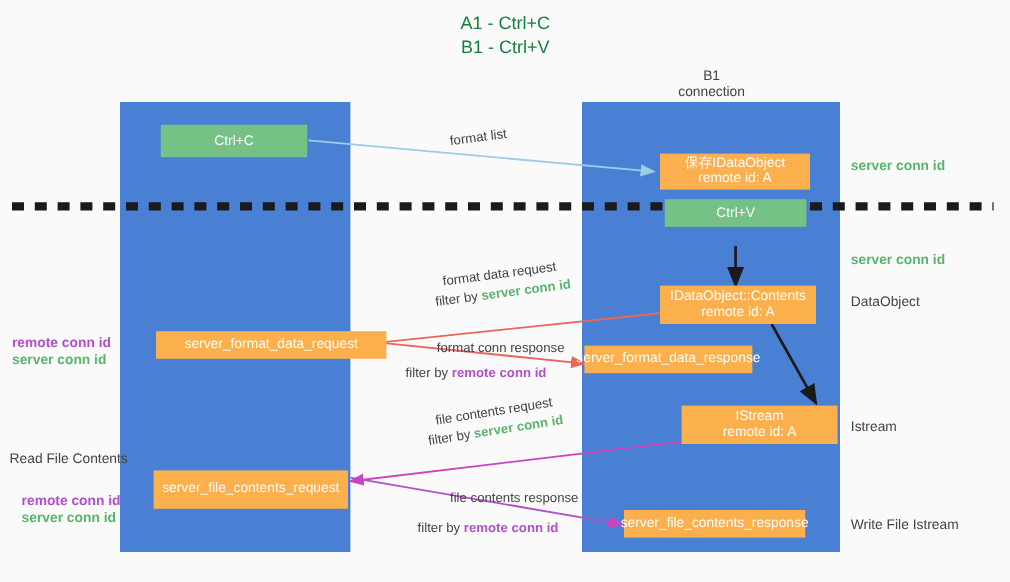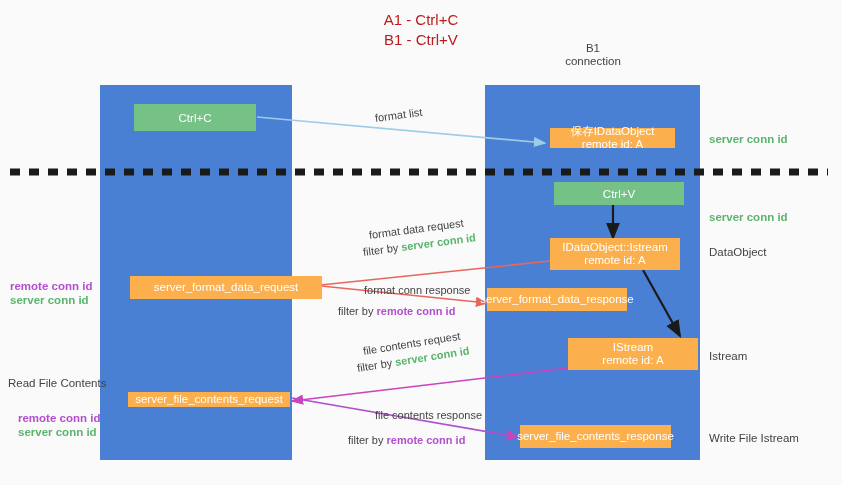--- a/index.html
+++ b/index.html
@@ -20,33 +20,33 @@
   .green{background:#76c286;font-size:11.5px;}
   .orange{background:#fbb04d;font-size:11.5px;line-height:13.5px;}
   .ann{position:absolute;font-size:11.5px;line-height:14px;white-space:nowrap;}
   .green-t{color:#5ab46e;font-weight:bold;}
   .purple-t{color:#b24fcd;font-weight:bold;}
   .plain{color:#434343;}
   .lbl{position:absolute;font-size:11px;color:#434343;white-space:nowrap;}
   .lbl.rot-up{transform:rotate(-7.5deg);transform-origin:left center;}
   .lbl.rot-up2{transform:rotate(-9deg);transform-origin:left center;}
   .title{position:absolute;left:0;right:0;top:10px;text-align:center;
-         font-size:15px;line-height:20px;color:#b91c1c;}
+         font-size:15px;line-height:20px;color:#15803d;}
 </style>
 </head>
 <body>
 
 <div id="stage">
 
   <div class="title">
     <span>A1 - Ctrl+C</span><br>
     <span>B1 - Ctrl+V</span>
   </div>
 
-  <div class="lane-title" style="left:538px;top:42px;width:110px;text-align:center;">
+  <div class="lane-title" style="left:538px;top:58px;width:110px;text-align:center;">
     <span>B1</span><br>
     <span>connection</span>
   </div>
 
   <div class="lane" style="left:100px;top:85px;width:192px;height:375px;"></div>
   <div class="lane" style="left:485px;top:85px;width:215px;height:375px;"></div>
 
   <svg class="layer">
     <defs>
       <marker id="ah-blue" markerWidth="9" markerHeight="9" refX="7" refY="3.2" orient="auto">
@@ -77,48 +77,48 @@
 
     <line x1="292" y1="398" x2="518" y2="437" stroke="#b24fcd" stroke-width="1.6" marker-end="url(#ah-mag)"></line>
 
     <line x1="10" y1="172" x2="828" y2="172" stroke="#1a1a1a" stroke-width="7" stroke-dasharray="10 9" stroke-linecap="butt"></line>
   </svg>
 
   <div class="box green" style="left:134px;top:104px;width:122px;height:27px;">
     <span>Ctrl+C</span>
   </div>
 
-  <div class="box orange" style="left:550px;top:128px;width:125px;height:20px;flex-direction:column;">
+  <div class="box orange" style="left:550px;top:128px;width:125px;height:30px;flex-direction:column;">
     <span class="l1">保存IDataObject</span>
     <span class="l2">remote id: A</span>
   </div>
 
-  <div class="box green" style="left:554px;top:182px;width:130px;height:23px;">
+  <div class="box green" style="left:554px;top:166px;width:118px;height:23px;">
     <span>Ctrl+V</span>
   </div>
 
   <div class="box orange" style="left:550px;top:238px;width:130px;height:32px;flex-direction:column;">
-    <span class="l1">IDataObject::Istream</span>
+    <span class="l1">IDataObject::Contents</span>
     <span class="l2">remote id: A</span>
   </div>
 
   <div class="box orange" style="left:568px;top:338px;width:130px;height:32px;flex-direction:column;">
     <span class="l1">IStream</span>
     <span class="l2">remote id: A</span>
   </div>
 
   <div class="box orange" style="left:130px;top:276px;width:192px;height:23px;">
     <span>server_format_data_request</span>
   </div>
 
   <div class="box orange" style="left:487px;top:288px;width:140px;height:23px;">
     <span>server_format_data_response</span>
   </div>
 
-  <div class="box orange" style="left:128px;top:392px;width:162px;height:15px;">
+  <div class="box orange" style="left:128px;top:392px;width:162px;height:32px;">
     <span>server_file_contents_request</span>
   </div>
 
   <div class="box orange" style="left:520px;top:425px;width:151px;height:23px;">
     <span>server_file_contents_response</span>
   </div>
 
   <div class="lbl rot-up" style="left:375px;top:112px;">format list</div>
 
   <div class="lbl rot-up" style="left:369px;top:229px;">format data request</div>

